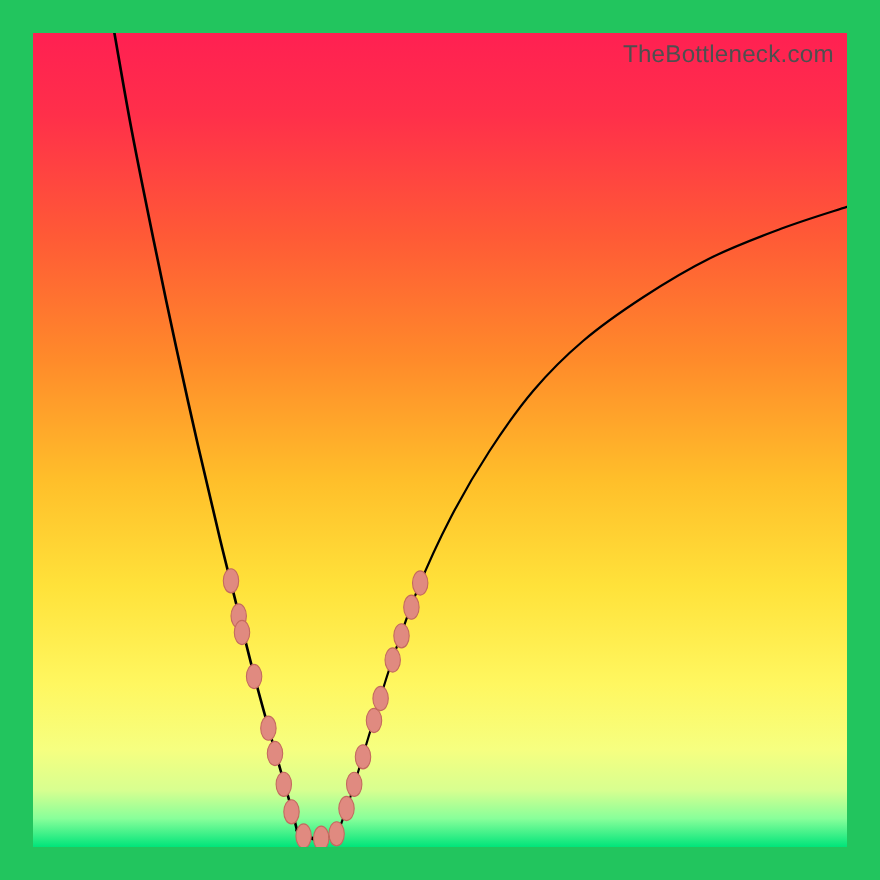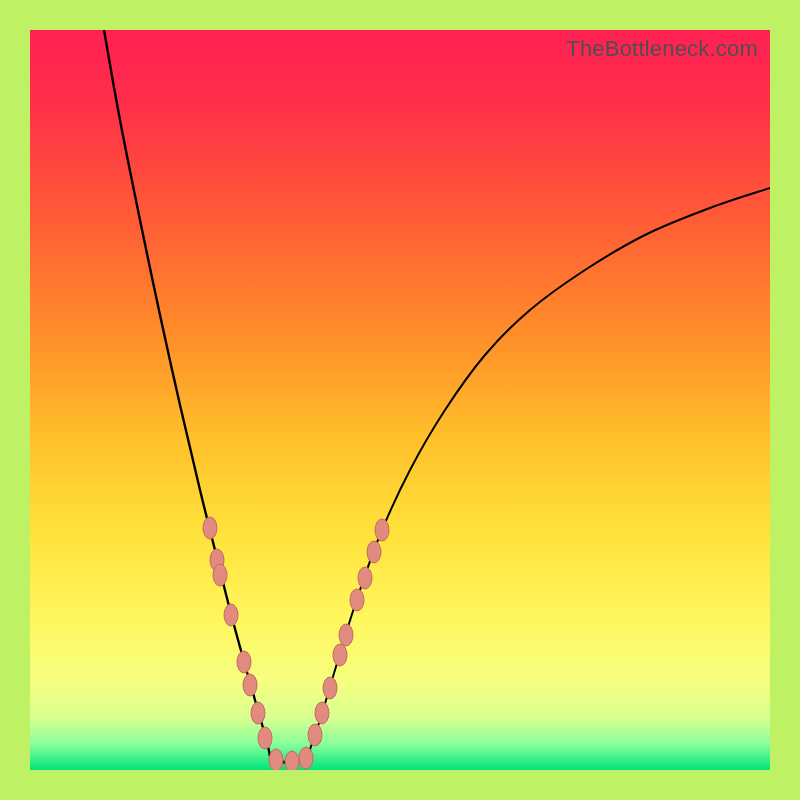--- a/index.html
+++ b/index.html
@@ -8,21 +8,21 @@
     width: 800px;
     height: 800px;
     overflow: hidden;
     background: #000;
     font-family: Arial, Helvetica, sans-serif;
   }
   .frame {
     position: relative;
     width: 800px;
     height: 800px;
-    background: #bef264;
+    background: #22c55e;
   }
   .plot-area {
     position: absolute;
     left: 30px;
     top: 30px;
     width: 740px;
     height: 740px;
     overflow: hidden;
   }
   .gradient {

